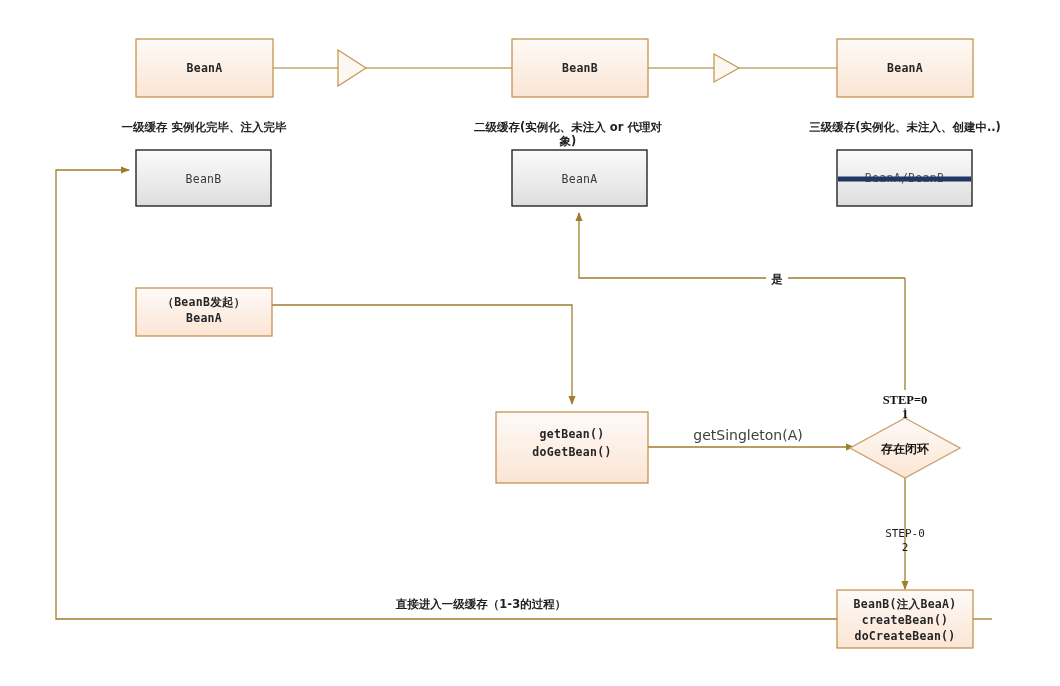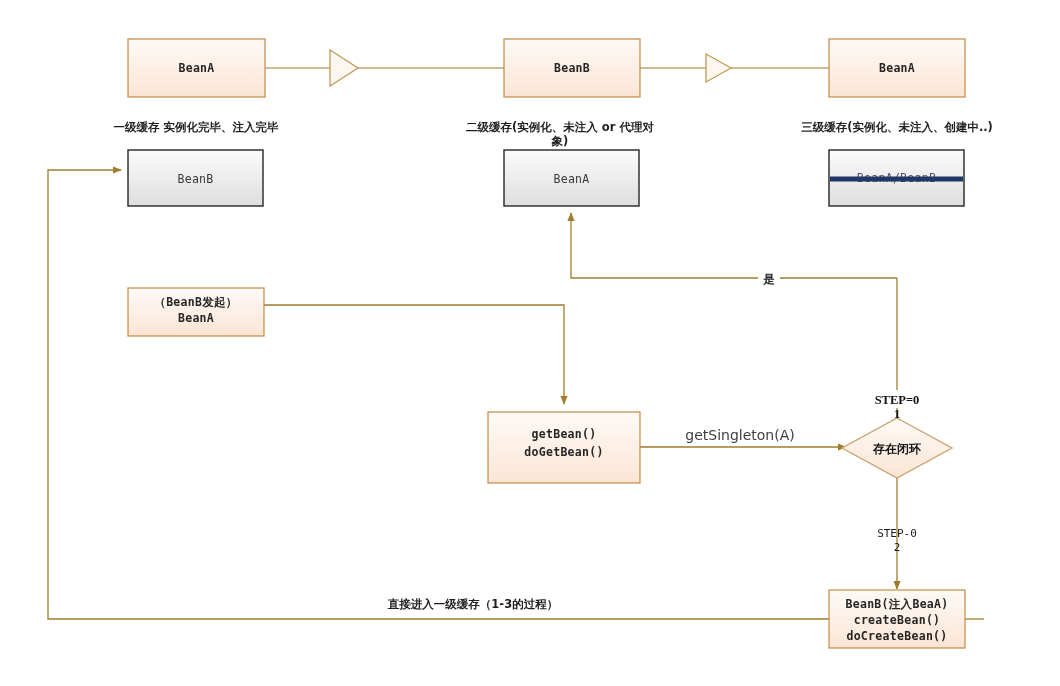--- a/index.html
+++ b/index.html
@@ -10,20 +10,21 @@
   body {
     width: 1060px;
     height: 686px;
     font-family: "Liberation Serif", "DejaVu Serif", serif;
     overflow: hidden;
   }
   #canvas {
     position: relative;
     width: 936px;
     height: 686px;
+    margin-left: 8px;
   }
   svg.diagram {
     position: absolute;
     top: 0;
     left: 0;
     width: 1060px;
     height: 686px;
   }
   .node-label {
     font-family: "DejaVu Sans Mono", "Liberation Mono", monospace;

